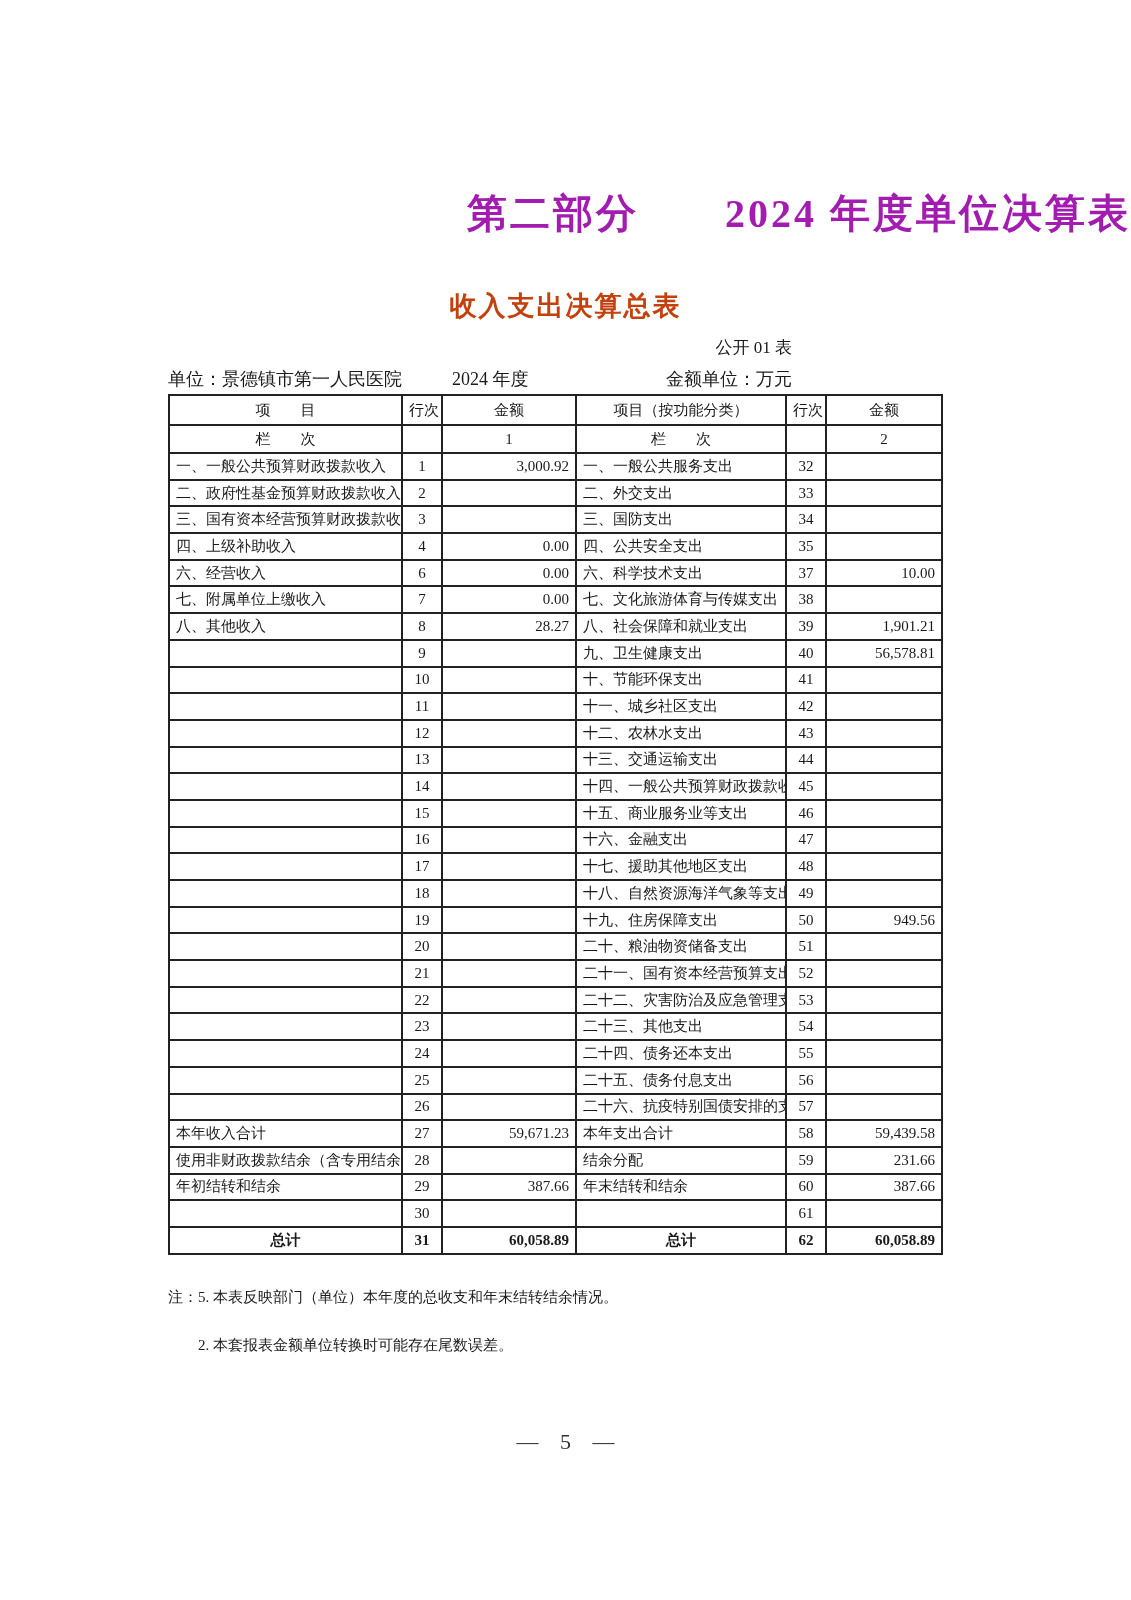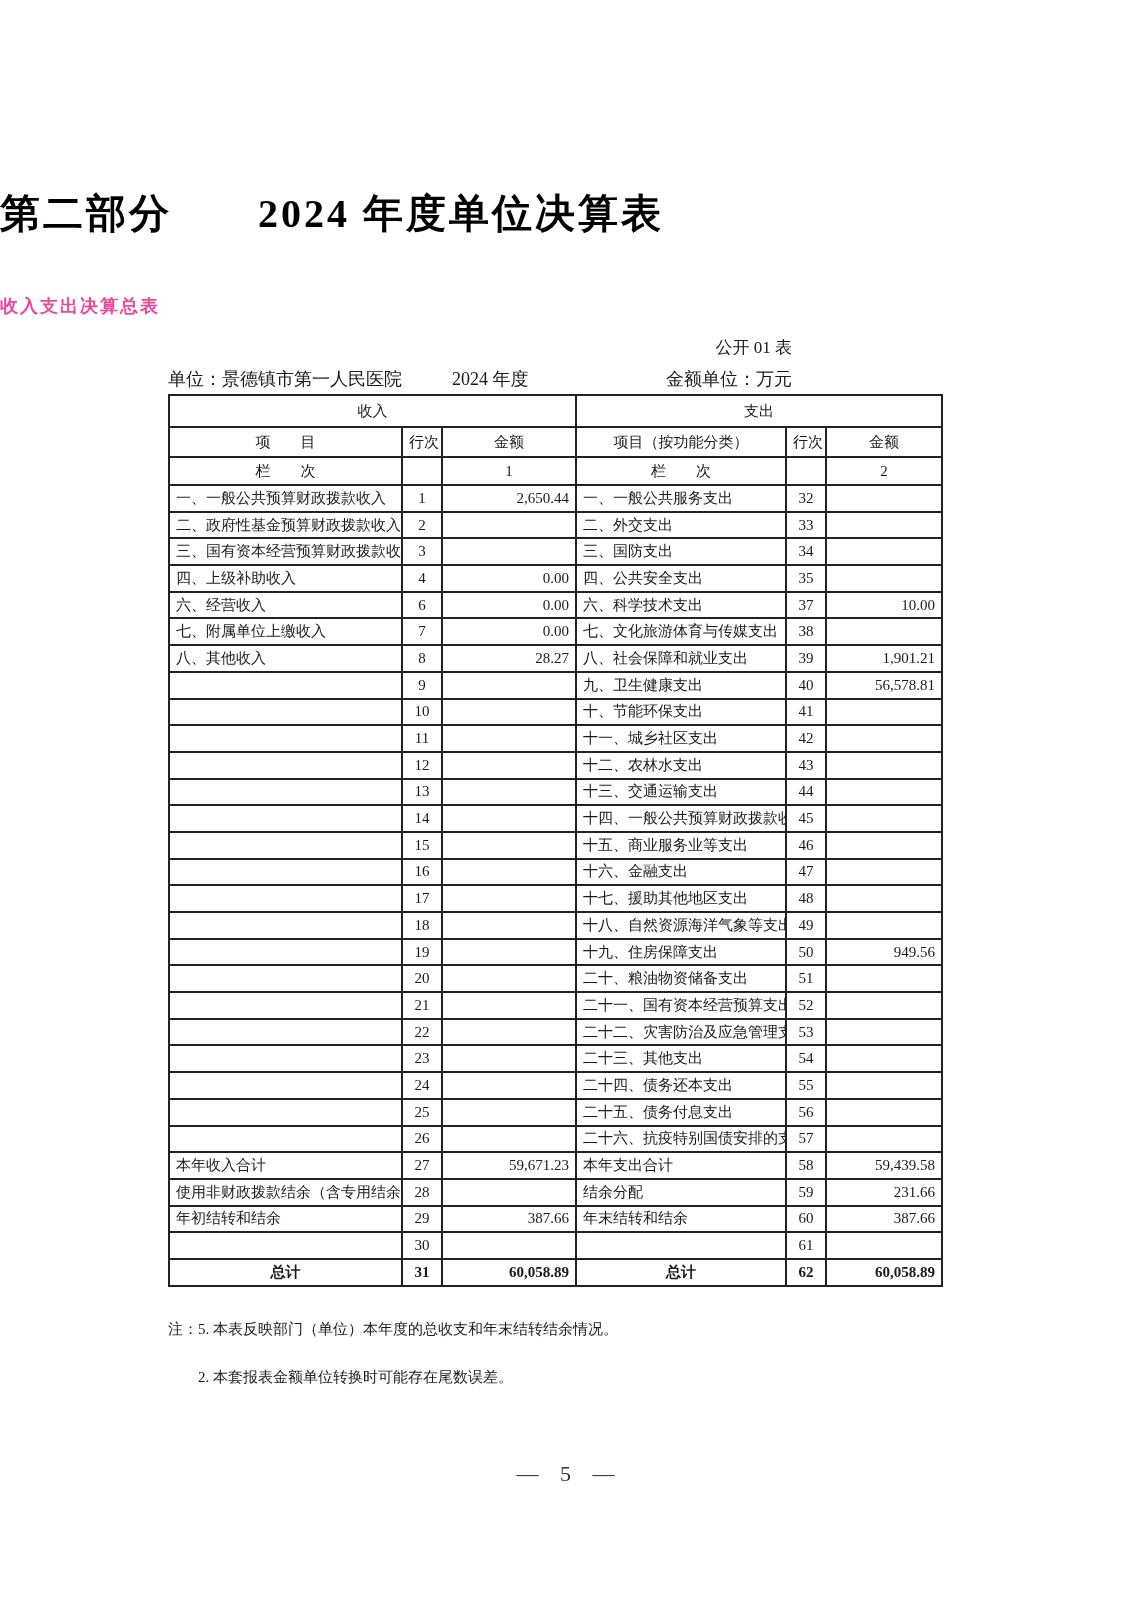--- a/index.html
+++ b/index.html
@@ -7,34 +7,35 @@
   body {
     width: 1131px; height: 1600px;
     font-family: "Liberation Serif", "DejaVu Serif", serif;
     color: #1a1a1a;
     overflow: hidden;
   }
   .page { position: relative; width: 1131px; height: 1600px; background: #fff; }
 
   .title {
     padding-top: 190px;
-    text-align: left;
+    text-align: right;
     font-size: 40px;
     font-weight: bold;
     letter-spacing: 3px;
     line-height: 48px;
-    color: #000000;
+    color: #a21caf;
   }
   .subtitle {
     margin-top: 52px;
-    font-size: 18px;
+    text-align: center;
+    font-size: 27px;
     font-weight: bold;
     letter-spacing: 2px;
     line-height: 32px;
-    color: #ec4899;
+    color: #c2410c;
   }
 
   .sheet { width: 624px; margin-left: 168px; }
 
   .sheet-label {
     margin-top: 16px;
     text-align: right;
     font-size: 17px;
     line-height: 20px;
   }
@@ -102,24 +103,20 @@
     <table class="grid">
       <colgroup>
         <col style="width:233px">
           <col style="width:40px">
           <col style="width:134px">
         <col style="width:210px">
           <col style="width:40px">
           <col style="width:116px">
       </colgroup>
       <thead>
-        <tr class="sec">
-          <th colspan="3">收入</th>
-          <th colspan="3">支出</th>
-        </tr>
         <tr class="hdr">
           <th>项　　目</th>
           <th>行次</th>
           <th>金额</th>
           <th>项目（按功能分类）</th>
           <th>行次</th>
           <th>金额</th>
         </tr>
         <tr class="idx">
           <td>栏　　次</td>
@@ -127,21 +124,21 @@
           <td>1</td>
           <td>栏　　次</td>
           <td></td>
           <td>2</td>
         </tr>
       </thead>
       <tbody>
           <tr>
             <td class="item">一、一般公共预算财政拨款收入</td>
             <td class="num">1</td>
-            <td class="amount">2,650.44</td>
+            <td class="amount">3,000.92</td>
             <td class="item">一、一般公共服务支出</td>
             <td class="num">32</td>
             <td class="amount"></td>
           </tr>
           <tr>
             <td class="item">二、政府性基金预算财政拨款收入</td>
             <td class="num">2</td>
             <td class="amount"></td>
             <td class="item">二、外交支出</td>
             <td class="num">33</td>

